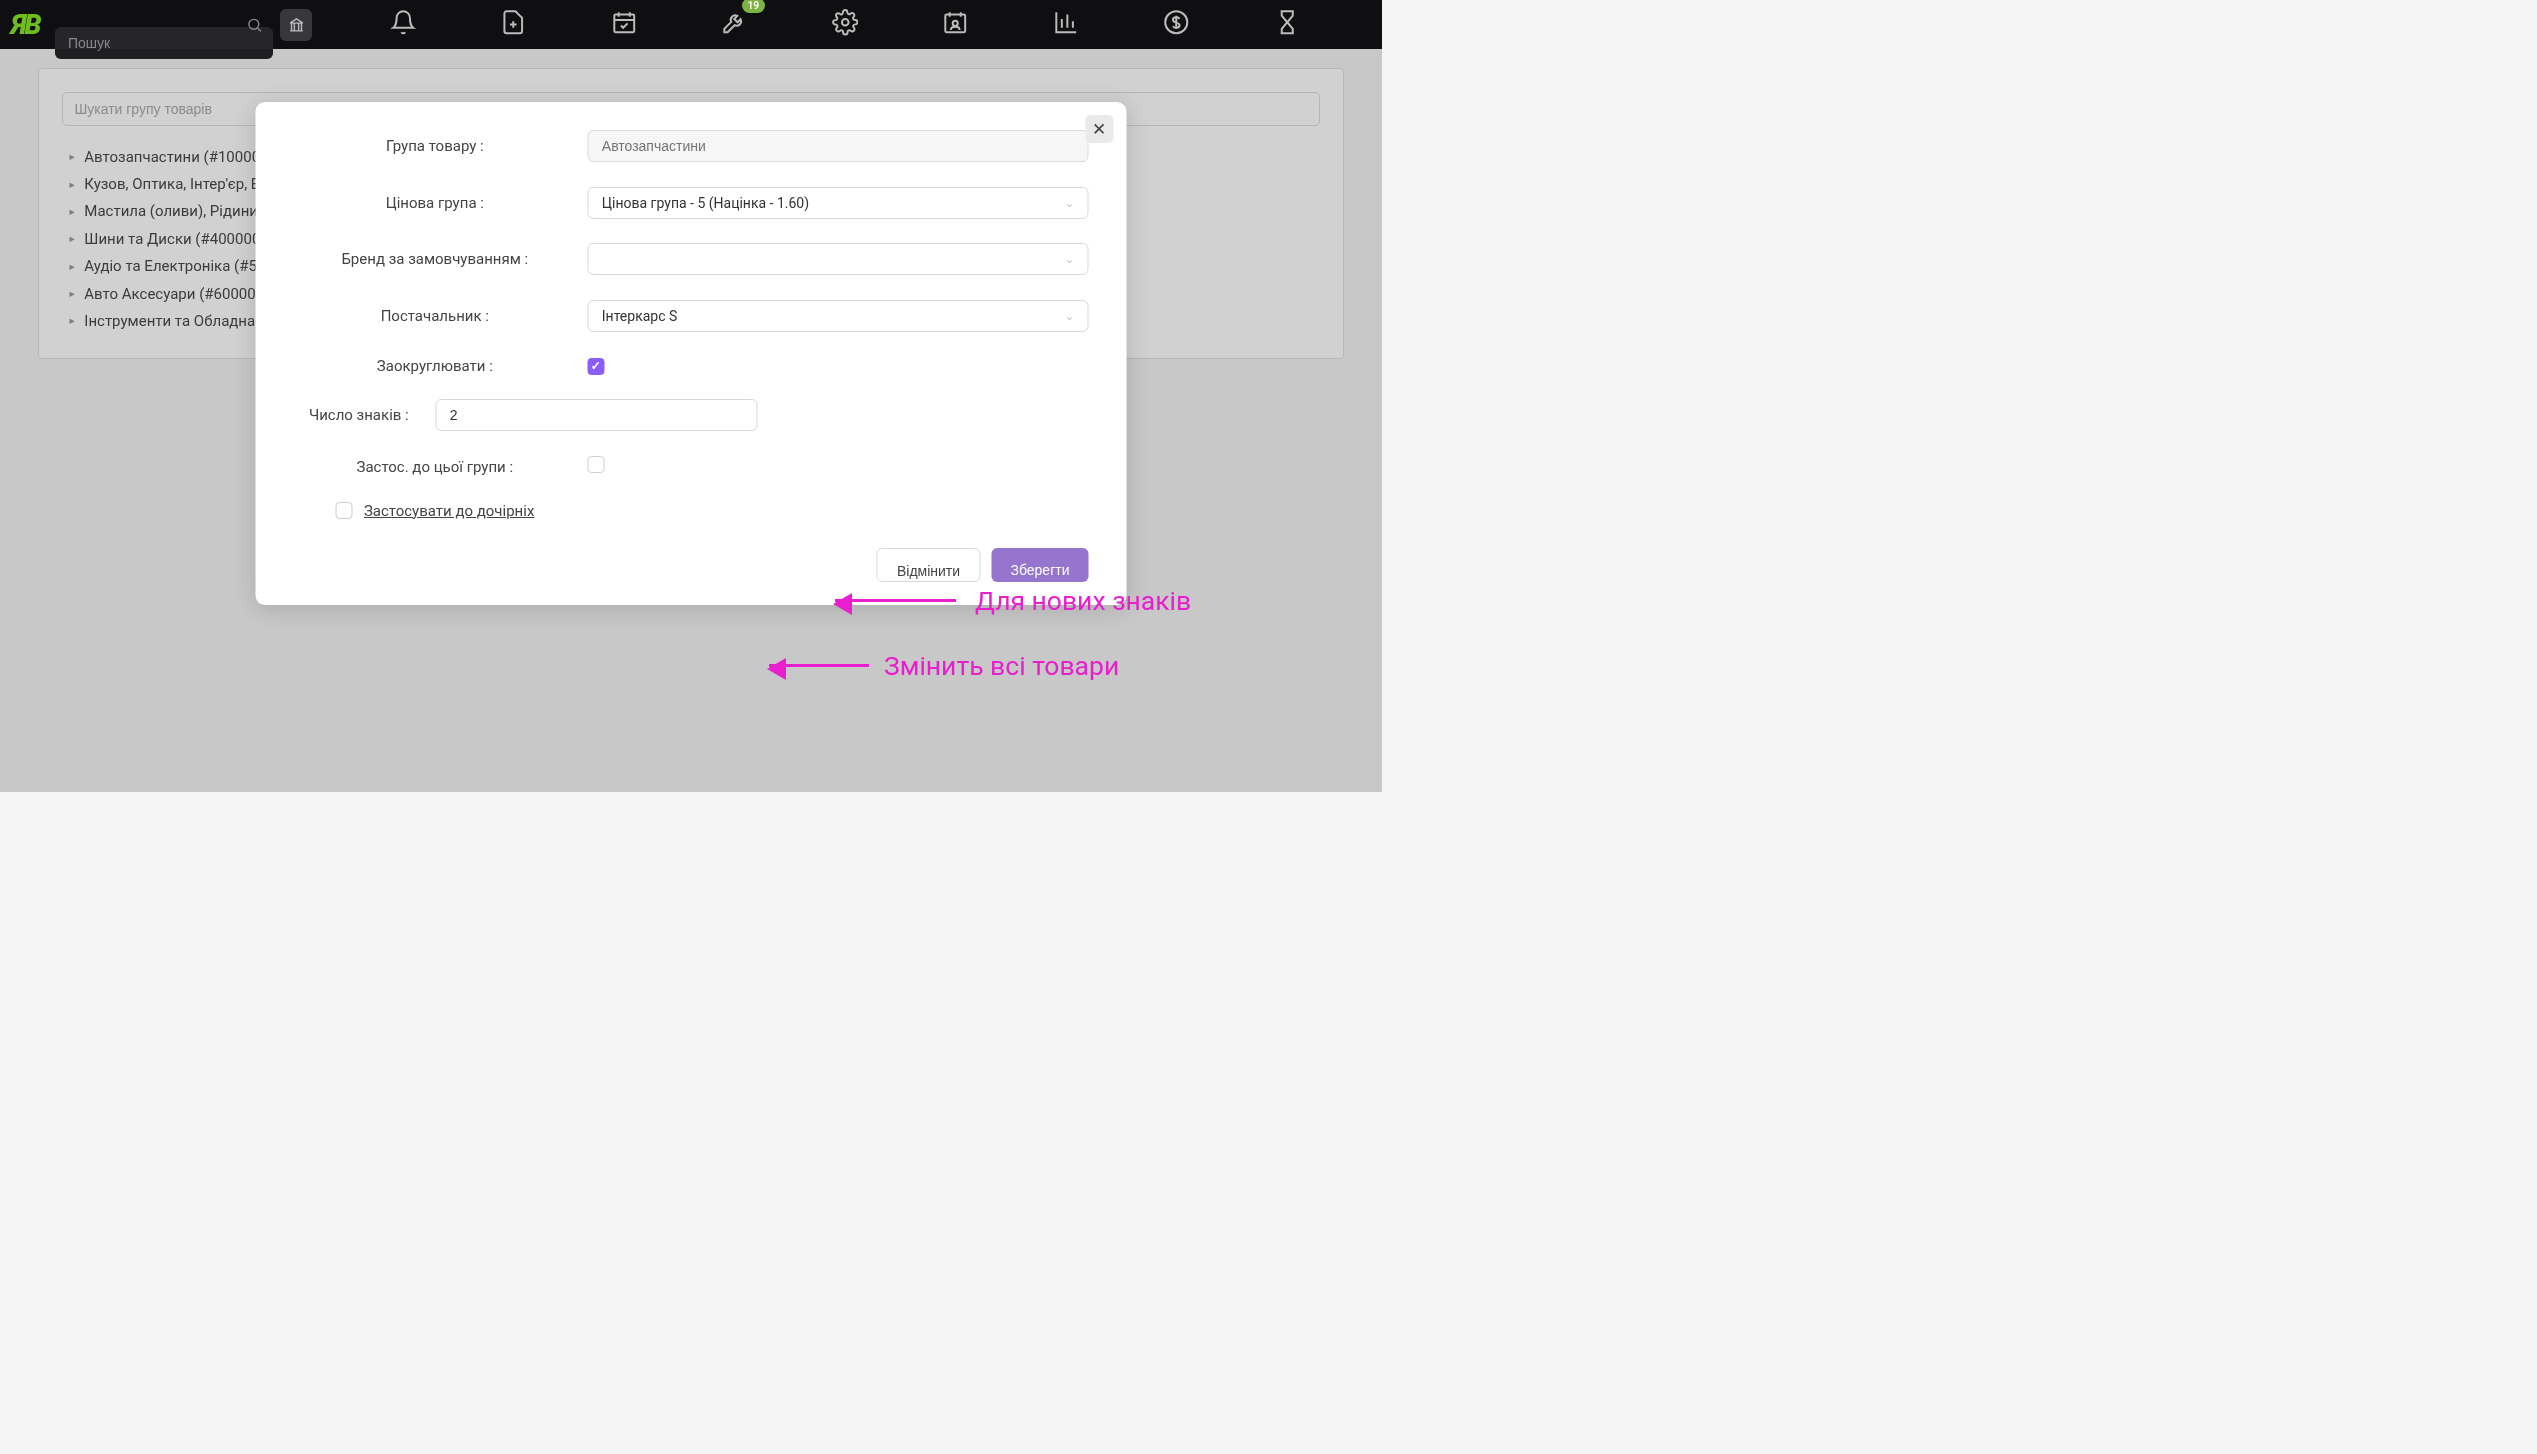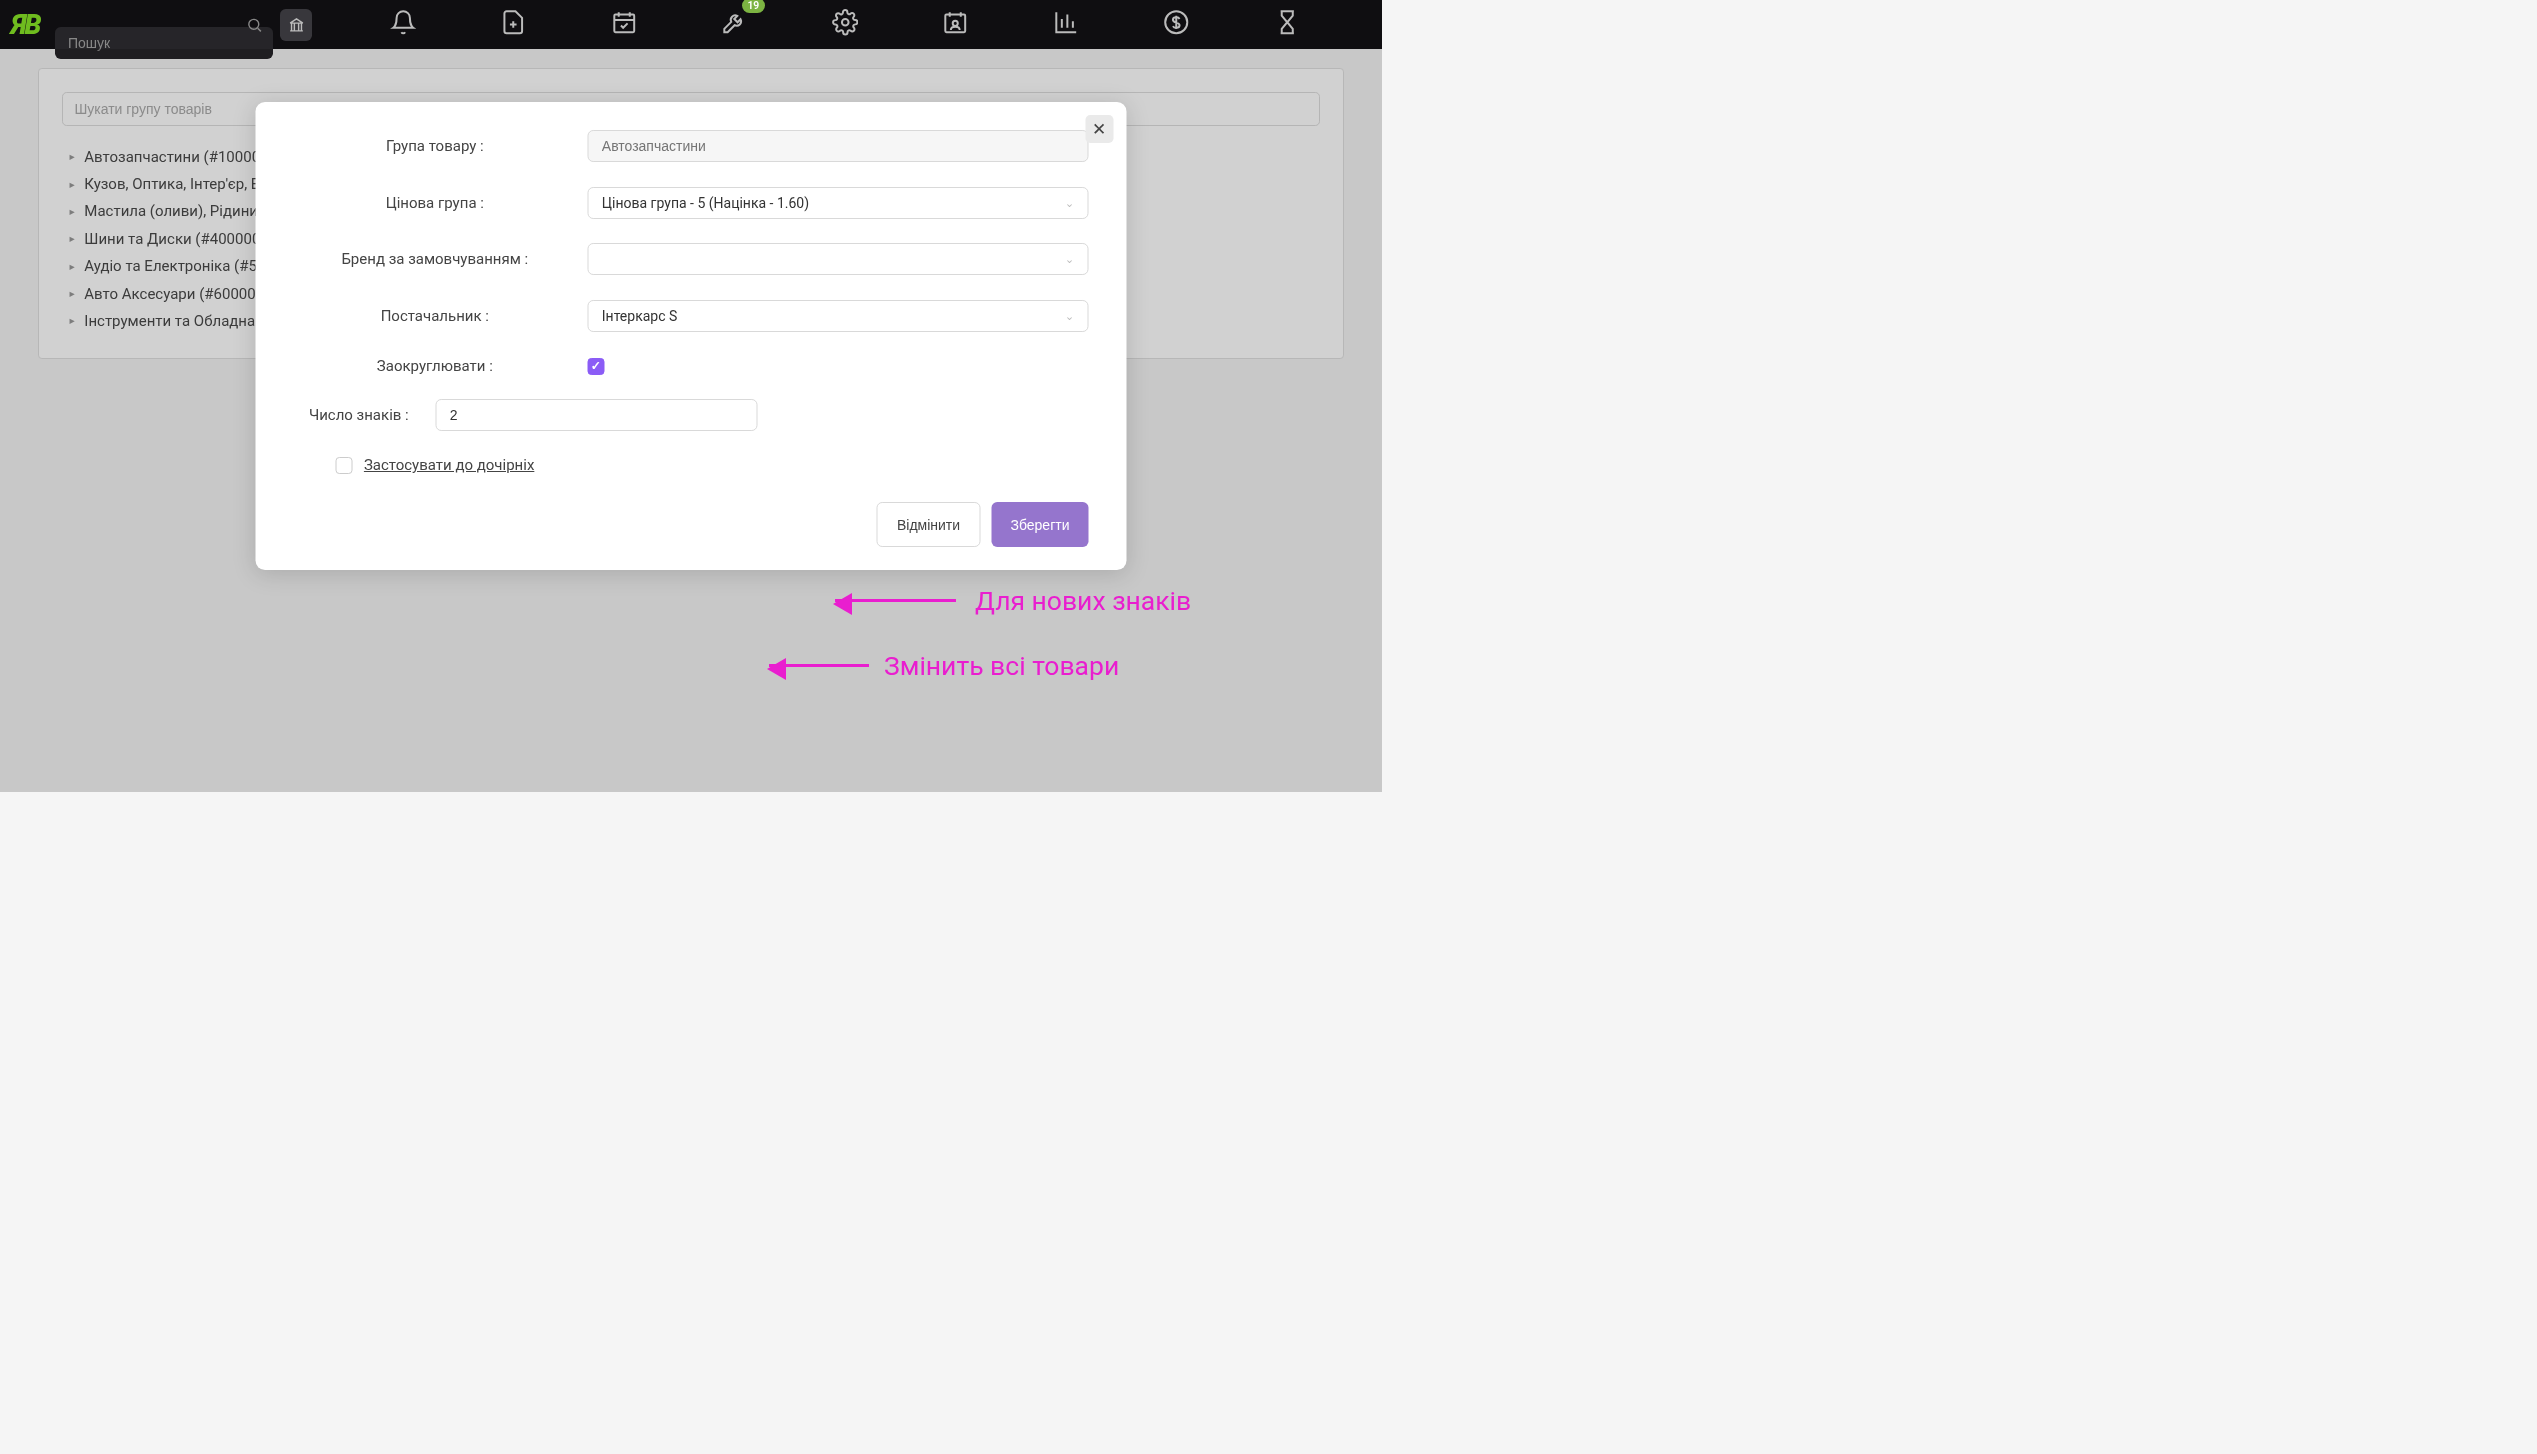--- a/index.html
+++ b/index.html
@@ -44,21 +44,21 @@
     .sel.empty { color: #aaa; }
     .inp.narrow { width: 322px; flex: none; }
     .chk { width: 17px; height: 17px; border-radius: 3.8px; border: 0.9px solid #d0d0d0; display: inline-flex; align-items: center; justify-content: center; cursor: pointer; }
     .chk.checked { background: #8b5cf6; border-color: #8b5cf6; color: #fff; font-size: 12.3px; }
     .chk.checked::after { content: '✓'; font-weight: bold; }
     .apply-children-row { display: flex; align-items: center; gap: 11.4px; margin-top: 9.5px; margin-bottom: 28px; padding-left: 42px; }
     .apply-children-row .chk { border-color: #ccc; }
     .apply-children-label { font-size: 15px; color: #444; text-decoration: underline; }
 
     .modal-footer { display: flex; justify-content: flex-end; gap: 11.4px; }
-    .btn { height: 45px; padding: 14px 19px; border-radius: 5.7px; font-size: 14px; cursor: pointer; border: none; }
+    .btn { height: 34px; padding: 14px 19px; border-radius: 5.7px; font-size: 14px; cursor: pointer; border: none; }
     .btn-cancel { background: #fff; border: 0.9px solid #d9d9d9; color: #444; }
     .btn-save { background: #9575cd; color: #fff; }
 
     
     .anno { position: absolute; z-index: 200; color: #e91ecf; font-size: 26.5px; font-weight: 400; display: flex; align-items: center; }
     .anno .arrow-line { height: 0; border-top: 3.8px solid #e91ecf; position: relative; }
     .anno .arrow-line::before { content: ''; position: absolute; left: -1.9px; top: -9.5px; border: 11.4px solid transparent; border-right: 19px solid #e91ecf; border-left: none; }
     .anno1 { top: 585px; left: 835px; }
     .anno1 .arrow-line { width: 121px; margin-right: 19px; }
     .anno2 { top: 650px; left: 769px; }
@@ -178,20 +178,24 @@
   <div class="form-row">
     <label class="form-label">Заокруглювати :</label>
     <div class="form-control"><span class="chk checked"></span></div>
   </div>
 
   <div class="form-row">
     <label class="form-label" style="width:142px;">Число знаків :</label>
     <input class="inp narrow" value="2" style="">
   </div>
 
+  <div class="form-row">
+    <label class="form-label">Застос. до цьої групи :</label>
+    <div class="form-control"><span class="chk"></span></div>
+  </div>
 
   <div class="apply-children-row">
     <span class="chk"></span>
     <span class="apply-children-label">Застосувати до дочірніх</span>
   </div>
 
   <div class="modal-footer">
     <button class="btn btn-cancel">Відмінити</button>
     <button class="btn btn-save">Зберегти</button>
   </div>

